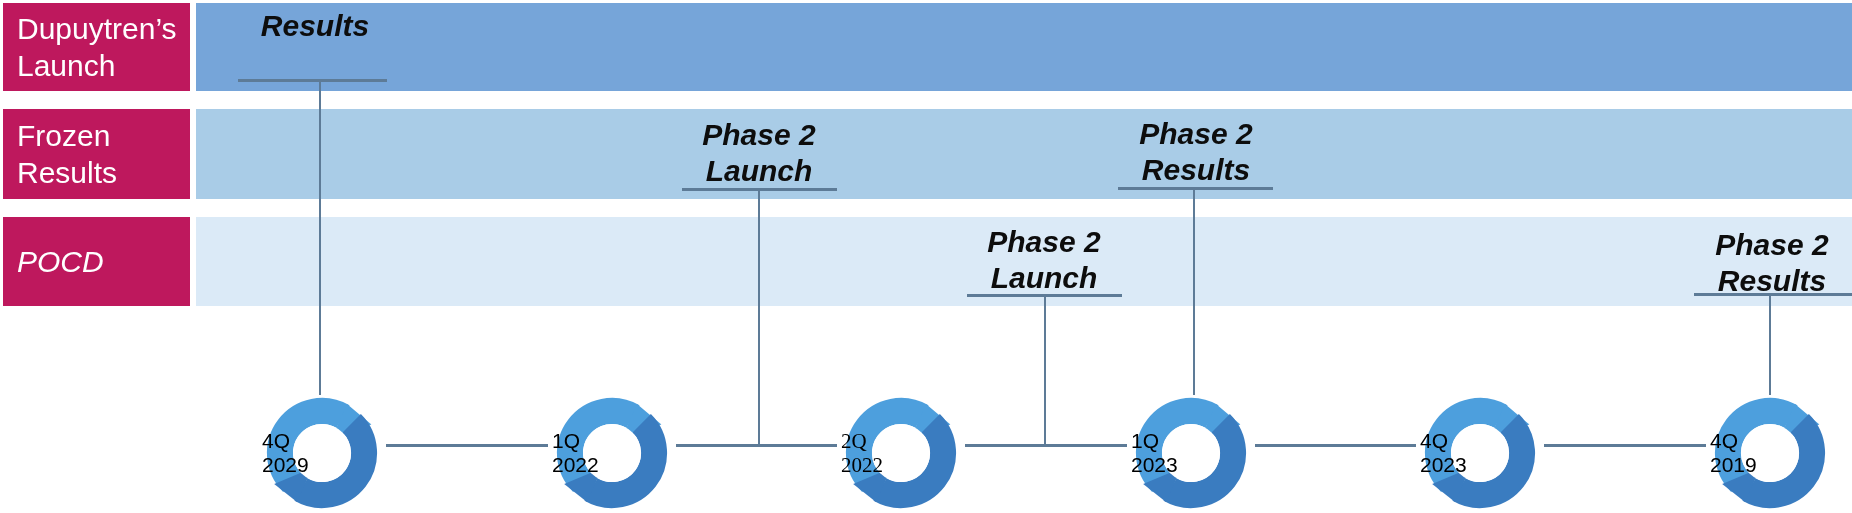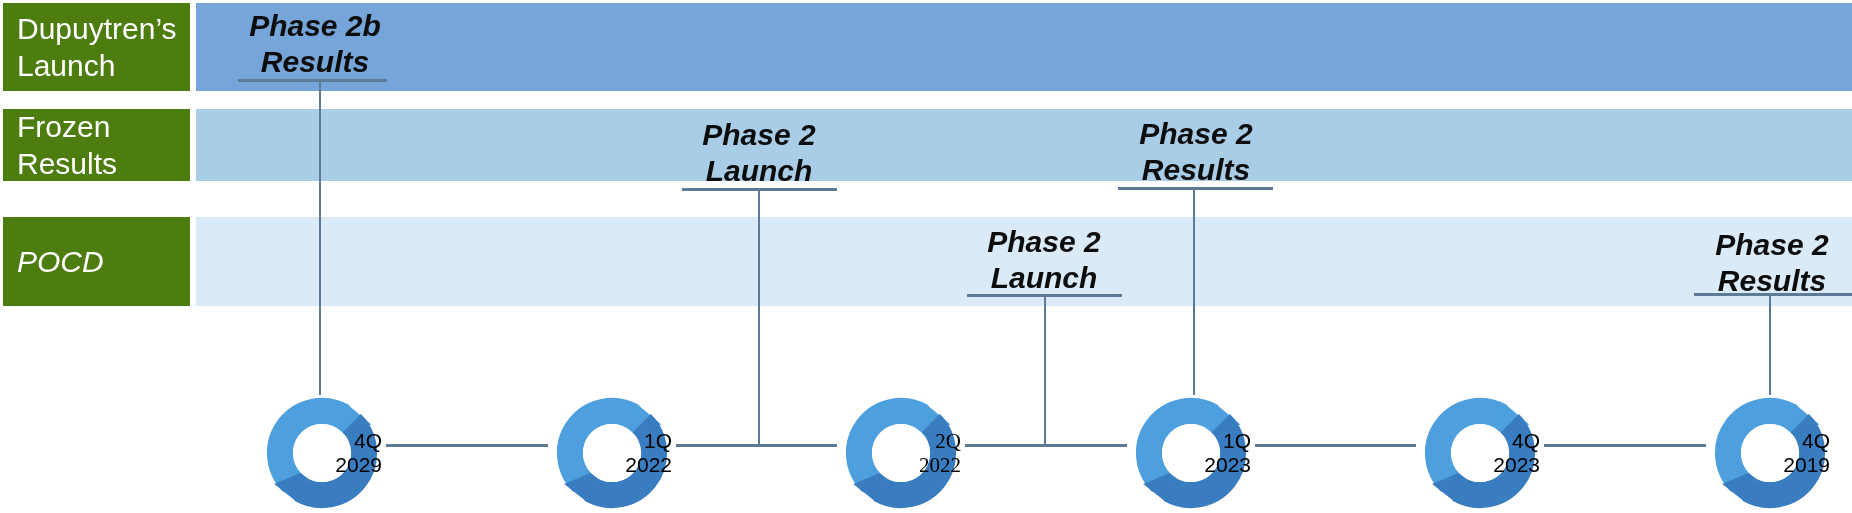--- a/index.html
+++ b/index.html
@@ -4,29 +4,29 @@
 <style>
   html,body { margin:0; padding:0; background:#fff; }
   .stage {
     position:relative; width:1852px; height:513px; background:#ffffff;
     font-family:"Liberation Sans", sans-serif; overflow:hidden;
   }
 
   
   .track-label {
     position:absolute; left:3px; width:187px; box-sizing:border-box;
-    background:#4d7c0f; color:#ffffff; font-size:30px; line-height:37px;
+    background:#be185d; color:#ffffff; font-size:30px; line-height:37px;
     padding-left:14px; display:flex; flex-direction:column; justify-content:center;
   }
   .track-line:empty { display:none; }
 
   
   .track-band { position:absolute; left:196px; right:0; }
   #row1-label, #row1-band { top:3px;   height:88px; }
-  #row2-label, #row2-band { top:109px; height:72px; }
+  #row2-label, #row2-band { top:109px; height:90px; }
   #row3-label, #row3-band { top:217px; height:89px;font-style:italic; }
   #row1-band { background:#76A5D9; }
   #row2-band { background:#A9CCE7; }
   #row3-band { background:#DBEAF7; }
 
   
   .milestone {
     position:absolute; width:240px; text-align:center; color:#0d0d0d;
     font-size:30px; line-height:36px; font-weight:bold; font-style:italic;
   }
@@ -59,21 +59,21 @@
   #h4 { left:1255px; width:161px; }
   #h5 { left:1544px; width:162px; }
 
   
   .quarter-node { position:absolute; top:393px; width:120px; height:120px; }
   #n1 { left:262px; }  #n2 { left:552px; }  #n3 { left:841px;font-family:Liberation Serif, serif; }
   #n4 { left:1131px; } #n5 { left:1420px; } #n6 { left:1710px; }
   .quarter-node svg { position:absolute; inset:0; }
   .quarter-text {
     position:absolute; inset:0; display:flex; flex-direction:column;
-    align-items:flex-end; justify-content:center; color:#000;
+    align-items:flex-start; justify-content:center; color:#000;
     font-size:21px; line-height:24px;
   }
 </style>
 </head>
 <body>
 
 <div class="stage">
 
   <div class="track-label" id="row1-label">
     <div class="track-line">Dupuytren’s</div>
@@ -86,21 +86,20 @@
   <div class="track-label" id="row3-label">
     <div class="track-line">POCD</div>
 
   </div>
 
   <div class="track-band" id="row1-band"></div>
   <div class="track-band" id="row2-band"></div>
   <div class="track-band" id="row3-band"></div>
 
   <div class="milestone" id="m1">
-    <div class="m-line">Phase 2b</div>
     <div class="m-line">Results</div>
   </div>
   <div class="milestone" id="m2">
     <div class="m-line">Phase 2</div>
     <div class="m-line">Launch</div>
   </div>
   <div class="milestone" id="m3">
     <div class="m-line">Phase 2</div>
     <div class="m-line">Results</div>
   </div>

